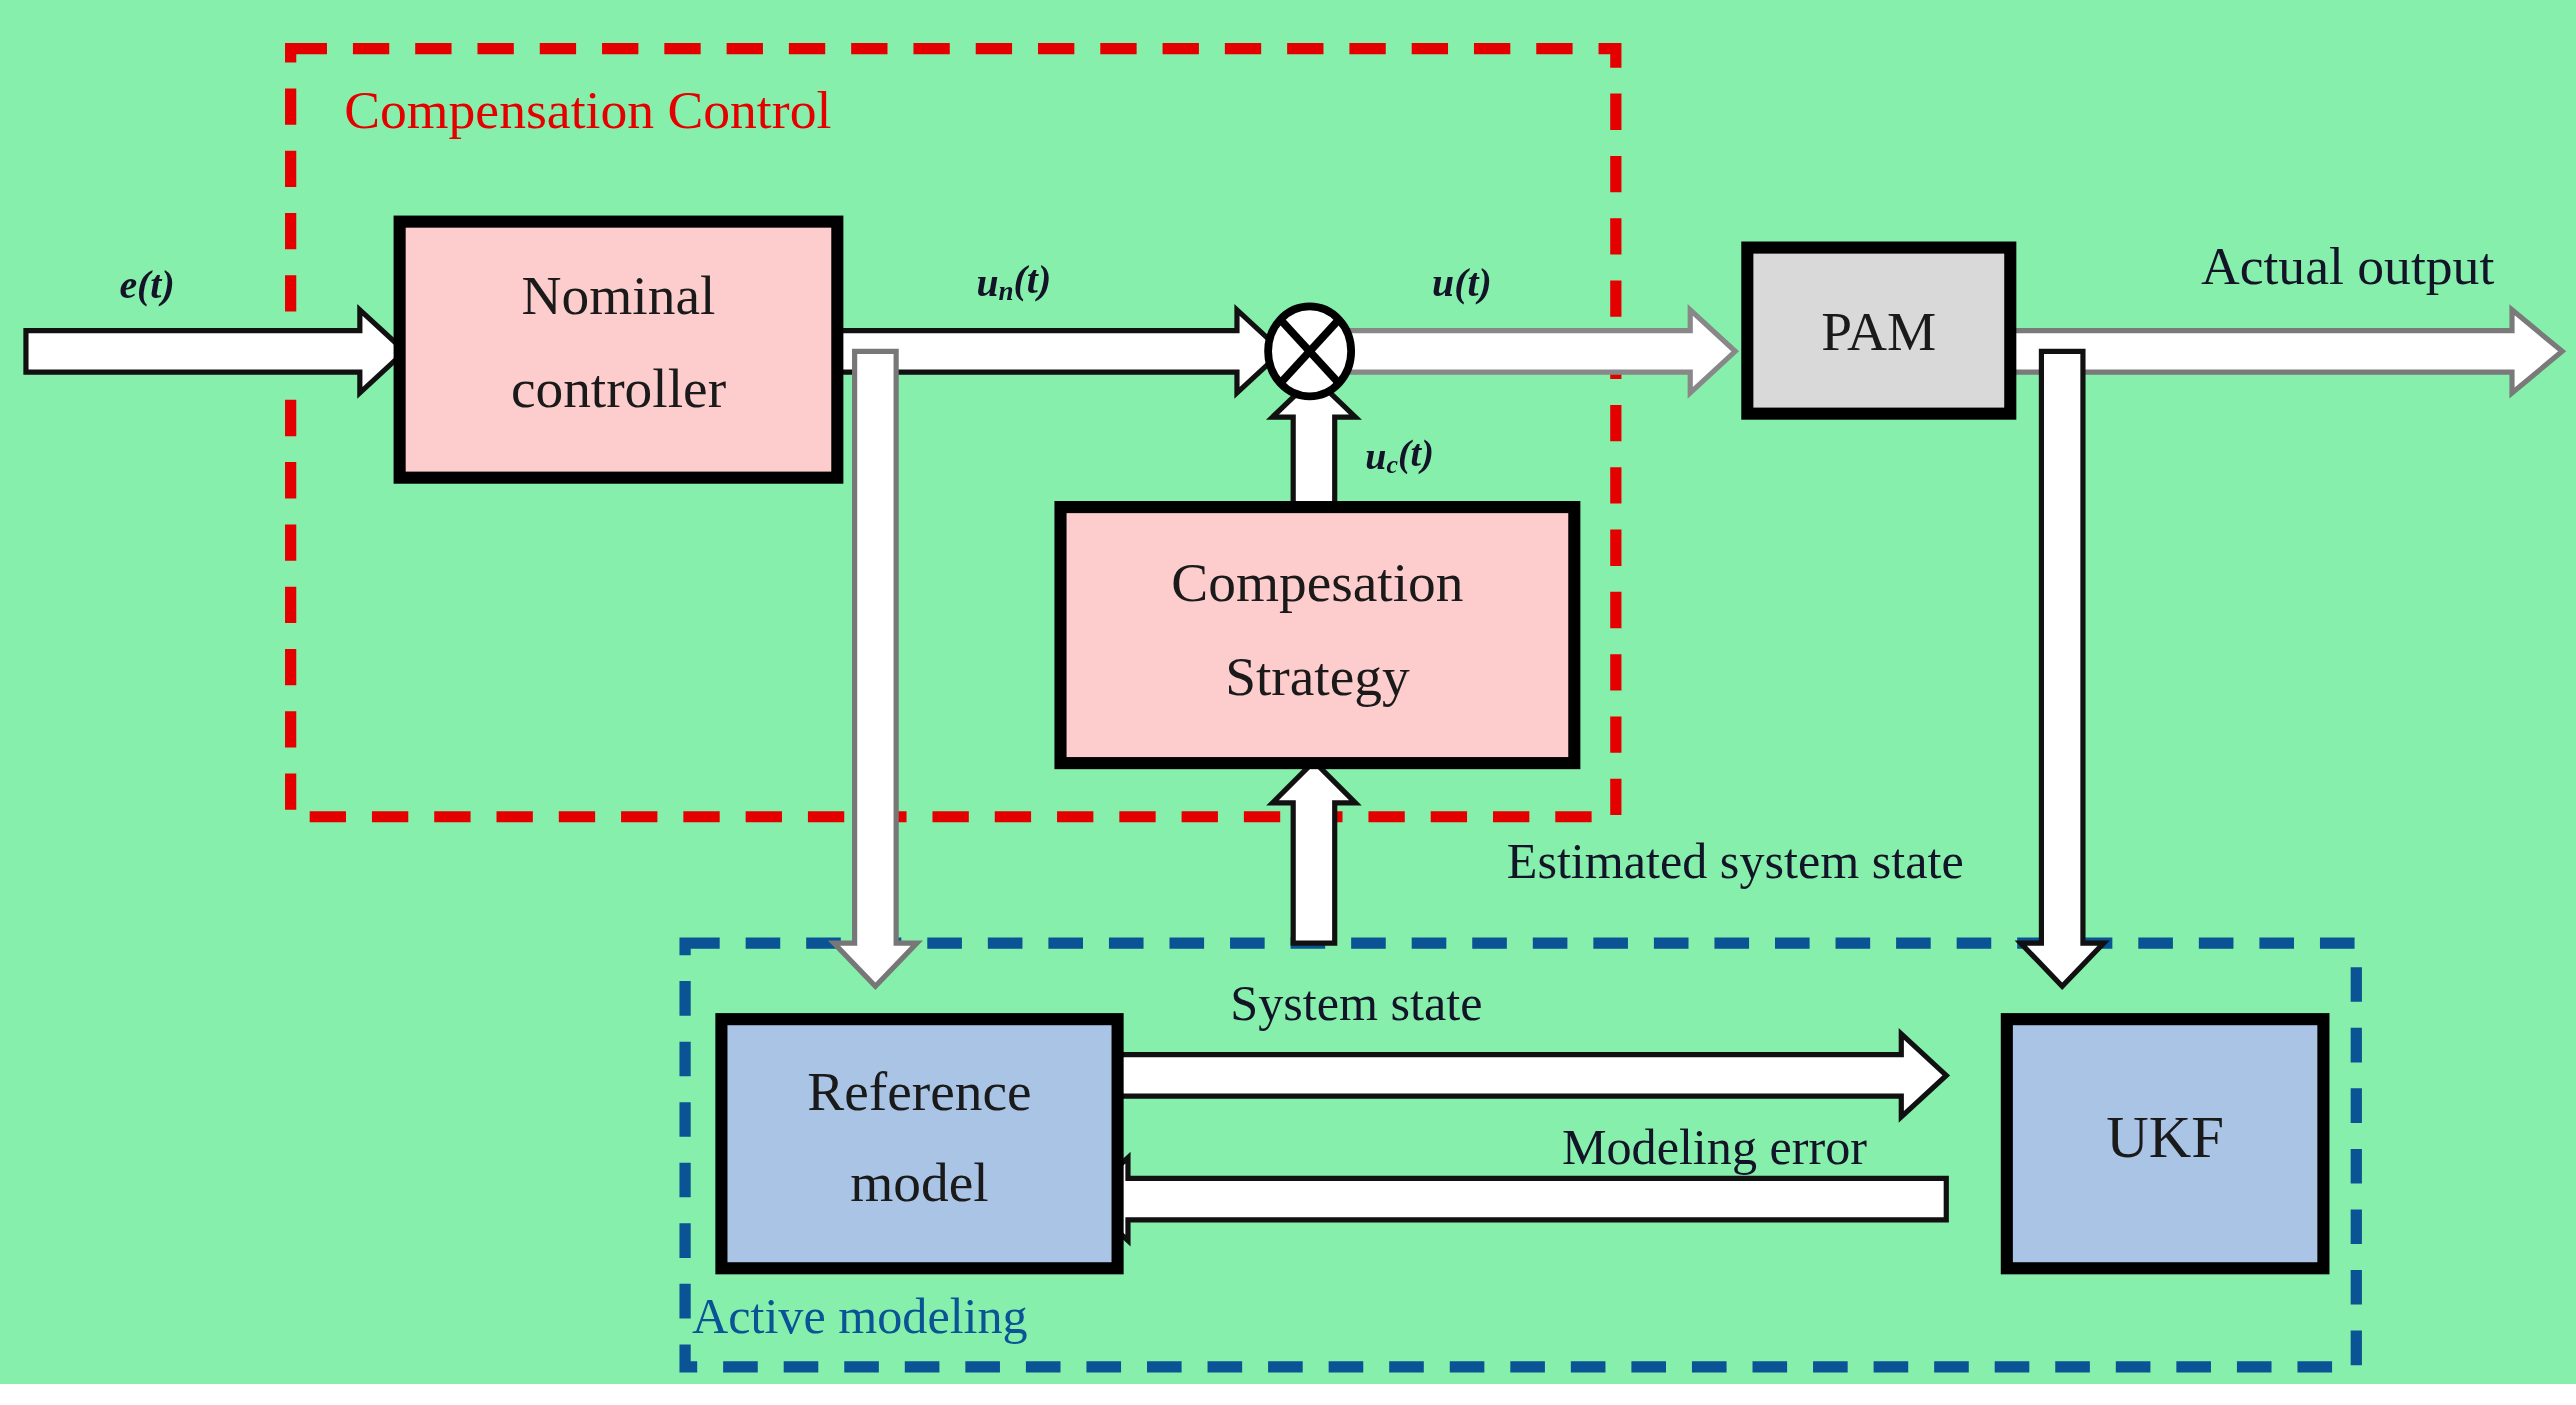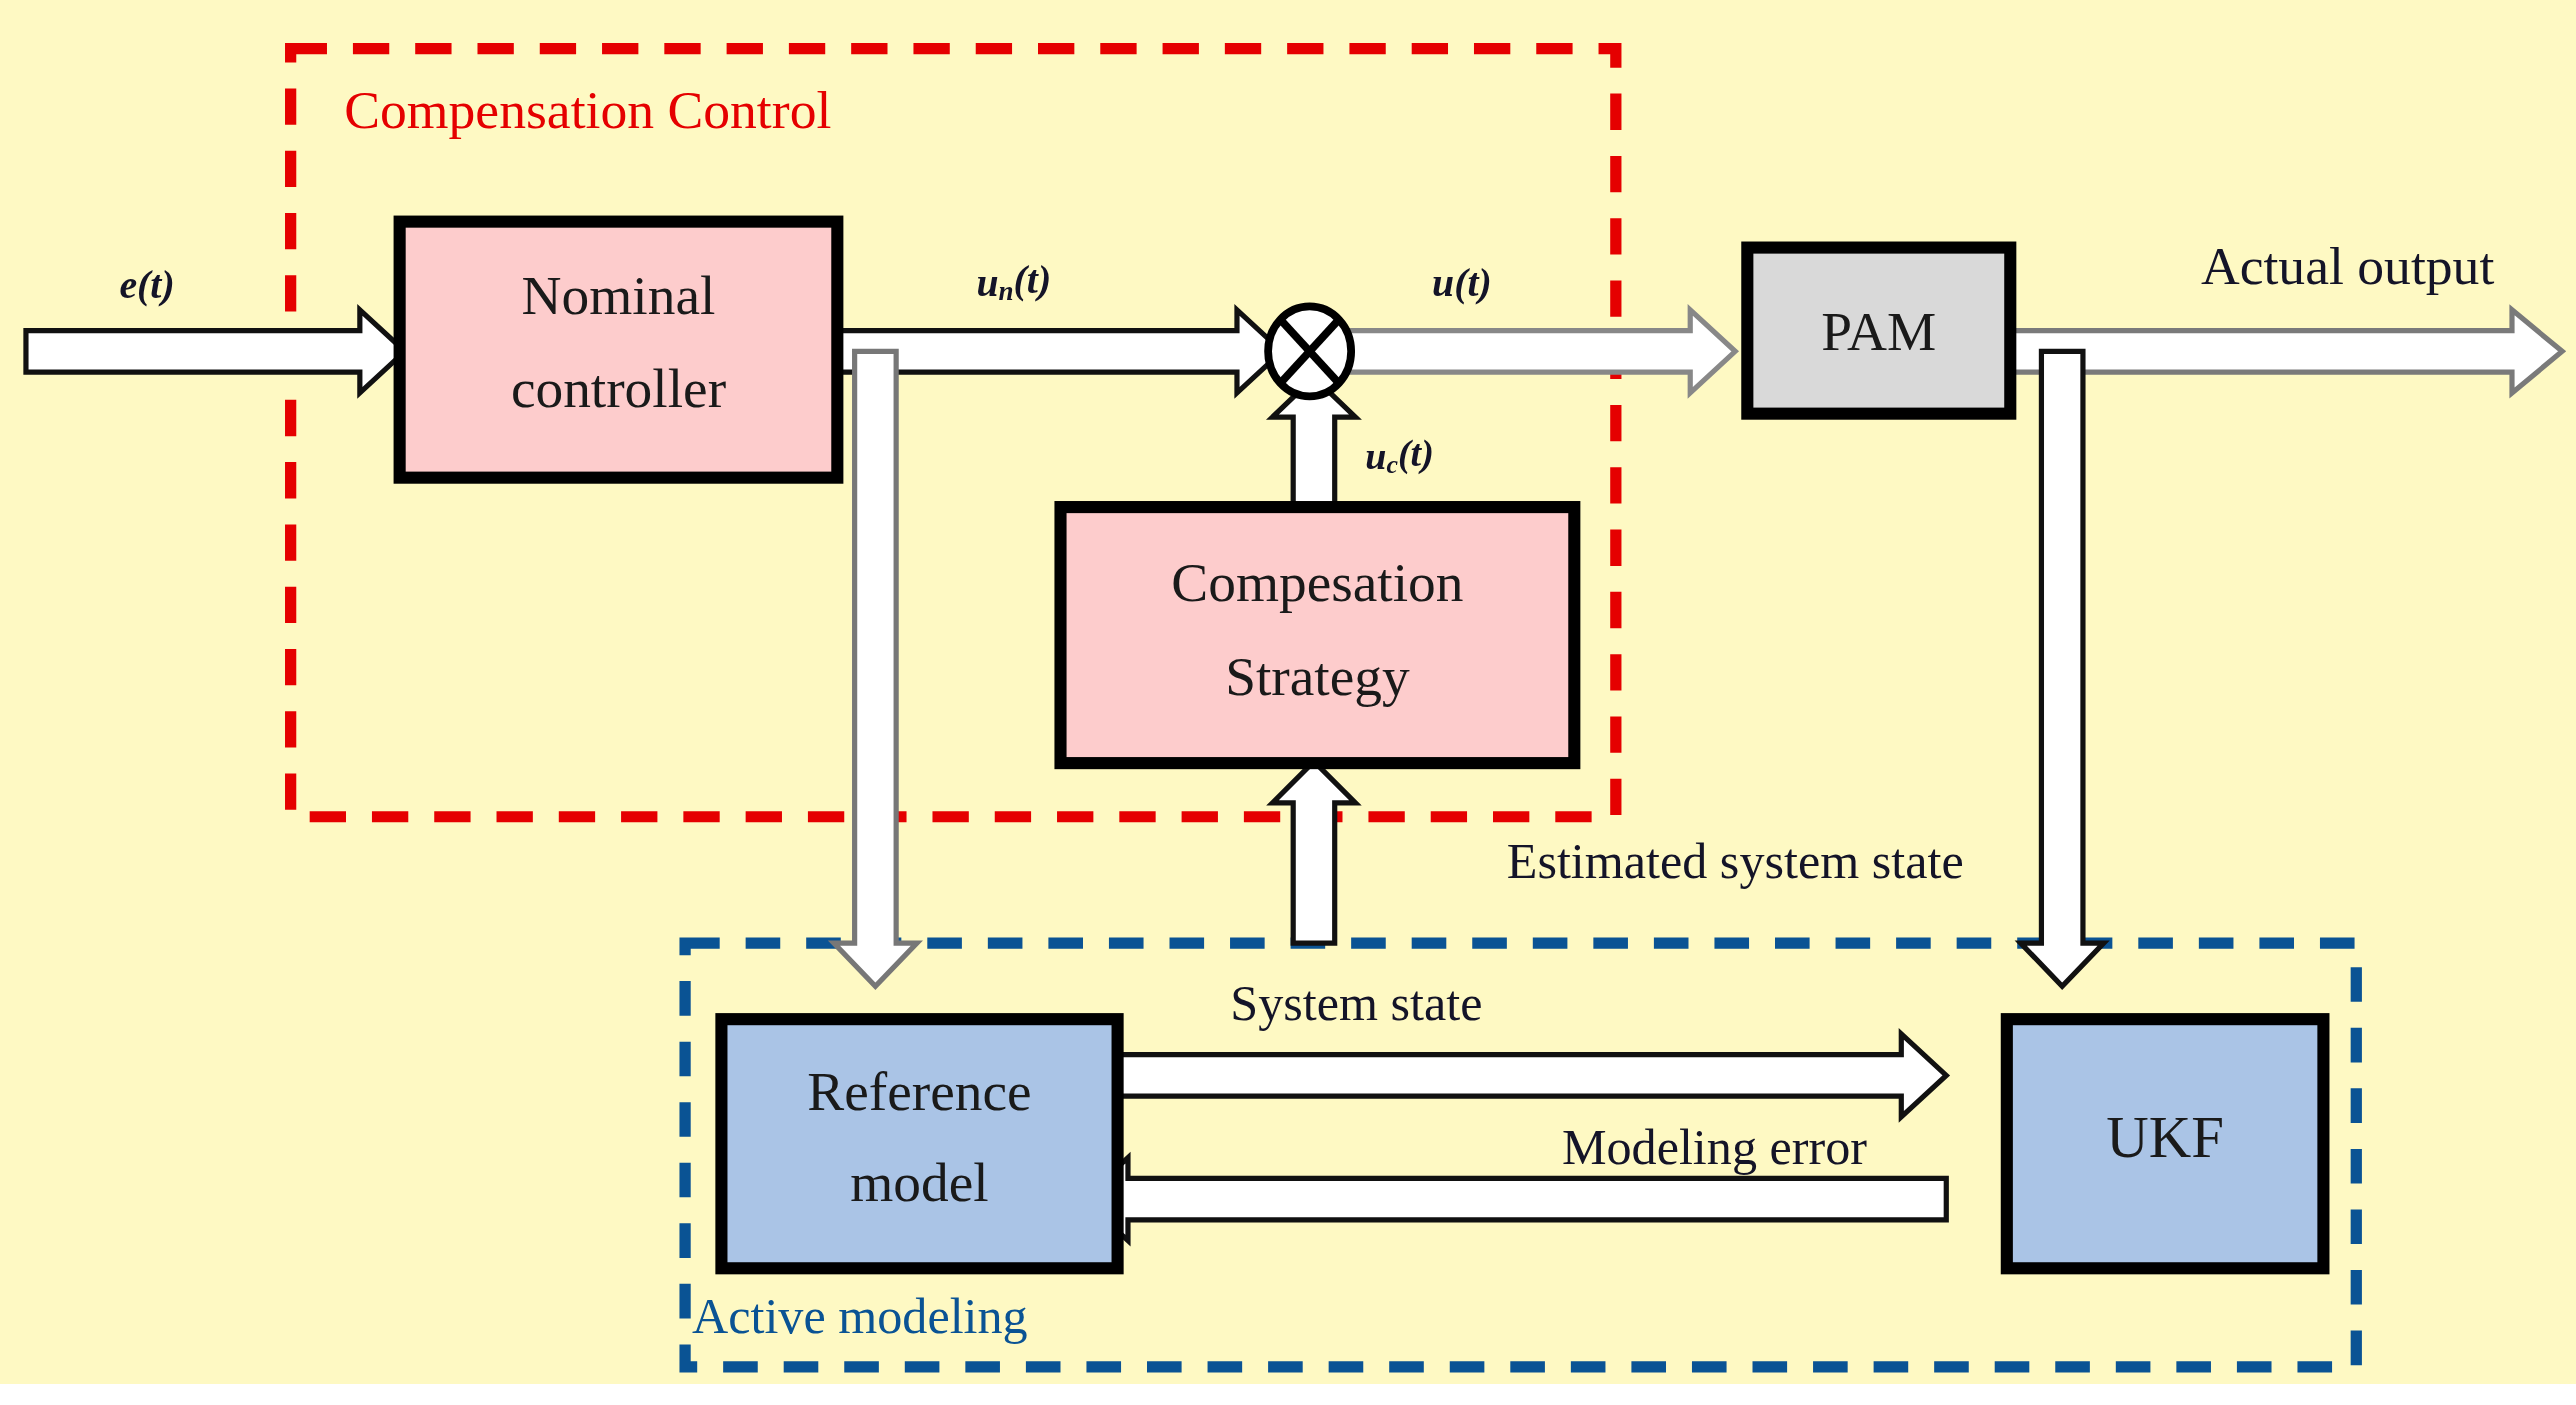--- a/index.html
+++ b/index.html
@@ -10,21 +10,21 @@
   body {
     width: 2576px;
     height: 1406px;
     font-family: "Liberation Serif", "DejaVu Serif", serif;
     overflow: hidden;
   }
   #diagram-root {
     position: relative;
     width: 2576px;
     height: 1384px;
-    background: #fef9c3;
+    background: #86efac;
   }
   svg.canvas {
     position: absolute;
     top: 0;
     left: 0;
     width: 2576px;
     height: 1406px;
   }
   .blk-text {
     font-family: "Liberation Serif", "DejaVu Serif", serif;

